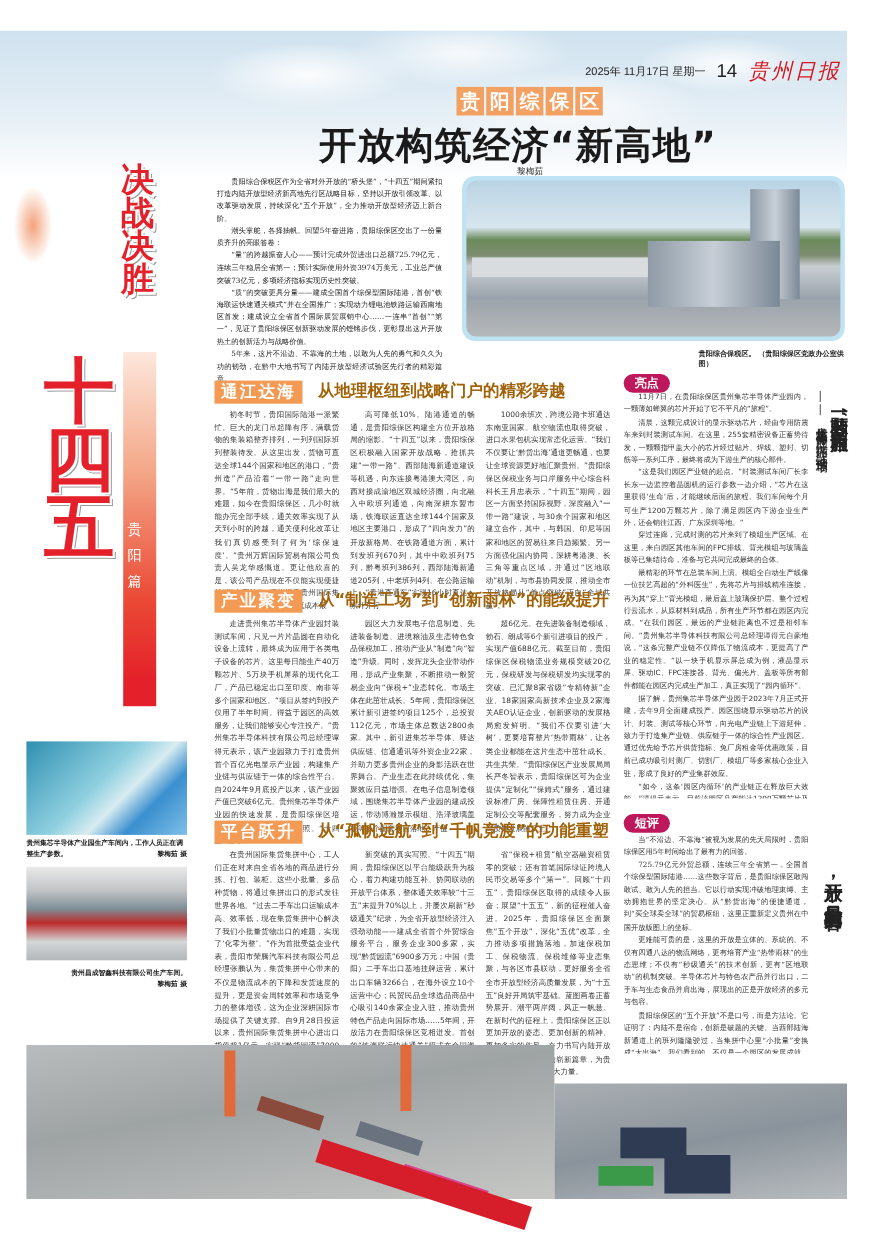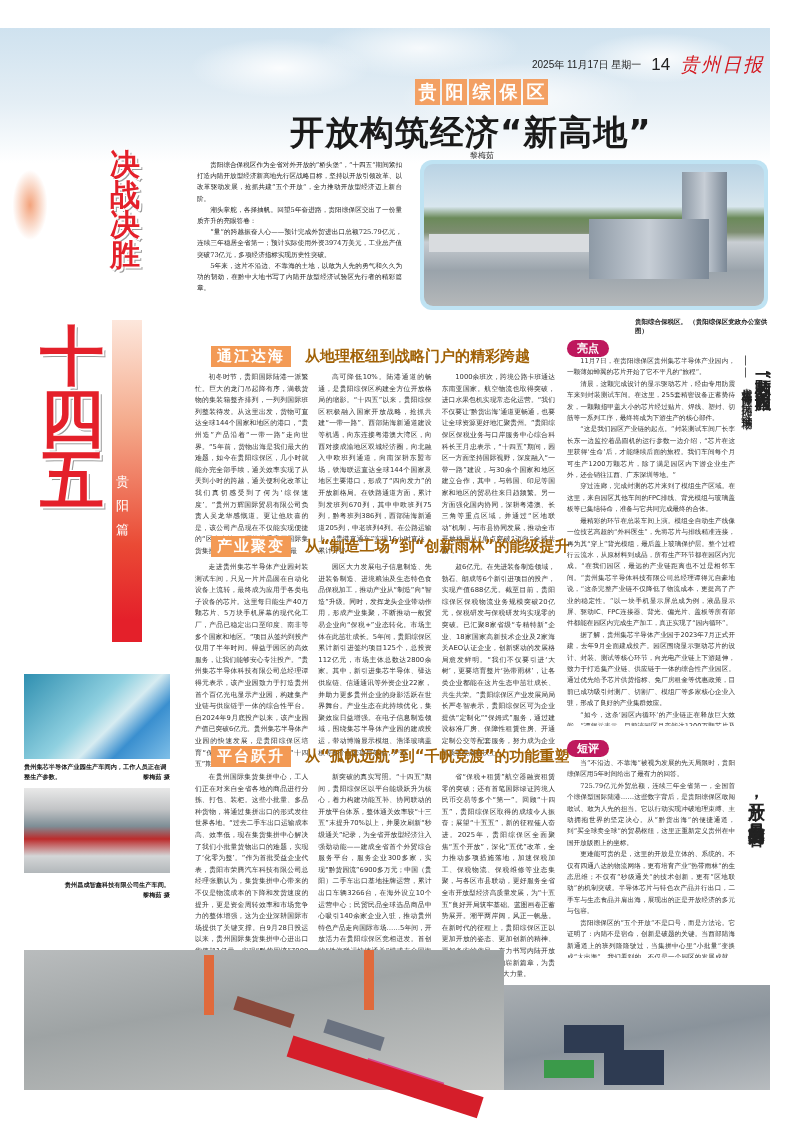--- a/index.html
+++ b/index.html
@@ -22,21 +22,21 @@
 .k2{left:40px;top:325px;font-size:64px;line-height:62px;width:80px}
 .redbar{position:absolute;left:112px;top:320px;width:30px;height:300px;background:linear-gradient(180deg,#fde7dc 0%,#f4a98a 35%,#ea4a35 75%,#e4202a 100%)}
 .redbar-top{position:absolute;left:112px;top:620px;width:30px;height:22px;background:#e4202a}
 .guiyang{position:absolute;left:116px;top:470px;color:#fff;font-size:13px;line-height:24px;width:22px;font-family:"DejaVu Sans",sans-serif}
 .intro{position:absolute;left:197px;top:160px;width:205px;font-family:"DejaVu Serif",serif;font-size:6.6px;line-height:11.2px;color:#222;text-align:justify}
 .intro p{text-indent:2em}
 .photo-main{position:absolute;left:420px;top:160px;width:348px;height:150px;border-radius:12px;background:#bfe3f3;padding:4px}
 .photo-main .img{width:100%;height:100%;border-radius:9px;background:linear-gradient(180deg,#b9d3e4 0%,#d8e6ee 30%,#6b8a5a 38%,#7d8d70 48%,#c9ced3 55%,#9aa3ab 75%,#b5b8b9 100%);position:relative;overflow:hidden}
 .bldg{position:absolute;background:linear-gradient(90deg,#8e9aa6,#c7ced6,#7b8896)}
 .caption{position:absolute;font-size:6.5px;color:#222;font-family:"DejaVu Serif",serif;font-weight:bold}
-.sec-head{position:absolute;left:211px;display:flex;align-items:center;gap:14px}
+.sec-head{position:absolute;left:195px;display:flex;gap:14px}
 .sec-tag{background:#f39a55;color:#fff;font-size:15px;font-weight:bold;padding:1px 6px;letter-spacing:2px}
 .sec-title{font-size:15px;color:#a16207;font-weight:bold}
 .cols{position:absolute;left:195px;width:360px;display:grid;grid-template-columns:1fr 1fr 1fr;gap:10px;font-size:6.8px;line-height:11.6px;color:#333;font-family:"DejaVu Sans",sans-serif;text-align:justify}
 .cols p{text-indent:2em}
 .sidebar{position:absolute;left:567px;width:168px;font-size:6.6px;line-height:11.4px;color:#333;text-align:justify;font-family:"DejaVu Sans",sans-serif}
 .sidebar p{text-indent:2em}
 .pill{position:absolute;left:567px;background:#be185d;color:#fff;font-size:11px;font-weight:bold;padding:1px 10px;border-radius:10px}
 .vtitle{position:absolute;font-family:"DejaVu Serif",serif;color:#222;font-weight:bold;writing-mode:vertical-rl;letter-spacing:1px}
 .vt1{left:752px;top:365px;font-size:16px}
 .vt3{left:746px;top:790px;font-size:17px}
@@ -74,23 +74,24 @@
   <div class="byline">黎梅茹</div>
 
   <div class="splash"></div>
   <div class="redbar"></div>
   <div class="redbar-top"></div>
   <div class="kanji k1">决战决胜</div>
   <div class="kanji k2">十四五</div>
   <div class="guiyang">贵阳篇</div>
 
   <div class="intro">
-    <p>贵阳综合保税区作为全省对外开放的“桥头堡”，“十四五”期间紧扣打造内陆开放型经济新高地先行区战略目标，坚持以开放引领改革、以改革驱动发展，抢抓共建“五个开放”，全力推动开放型经济迈上新台阶。</p>
+    <p>贵阳综合保税区作为全省对外开放的“桥头堡”，“十四五”期间紧扣打造内陆开放型经济新高地先行区战略目标，坚持以开放引领改革、以改革驱动发展，持续深化“五个开放”，全力推动开放型经济迈上新台阶。</p>
     <p>潮头掌舵，各择抽帆。回望5年奋进路，贵阳综保区交出了一份量质齐升的亮眼答卷：</p>
     <p>“量”的跨越振奋人心——预计完成外贸进出口总额725.79亿元，连续三年稳居全省第一；预计实际使用外资3974万美元，工业总产值突破73亿元，多项经济指标实现历史性突破。</p>
+    <p>“质”的突破更具分量——建成全国首个综保型国际陆港，首创“铁海联运快速通关模式”并在全国推广；实现动力锂电池铁路运输西南地区首发；建成设立全省首个国际展贸展销中心……一连串“首创”“第一”，见证了贵阳综保区创新驱动发展的铿锵步伐，更彰显出这片开放热土的创新活力与战略价值。</p>
     <p>5年来，这片不沿边、不靠海的土地，以敢为人先的勇气和久久为功的韧劲，在黔中大地书写了内陆开放型经济试验区先行者的精彩篇章。</p>
   </div>
 
   <div class="photo-main">
     <div class="img">
       <div class="bldg" style="left:258px;top:8px;width:45px;height:100px"></div>
       <div class="bldg" style="left:165px;top:55px;width:120px;height:60px"></div>
       <div class="bldg" style="left:5px;top:70px;width:160px;height:18px;background:#d9dcdf"></div>
     </div>
   </div>

